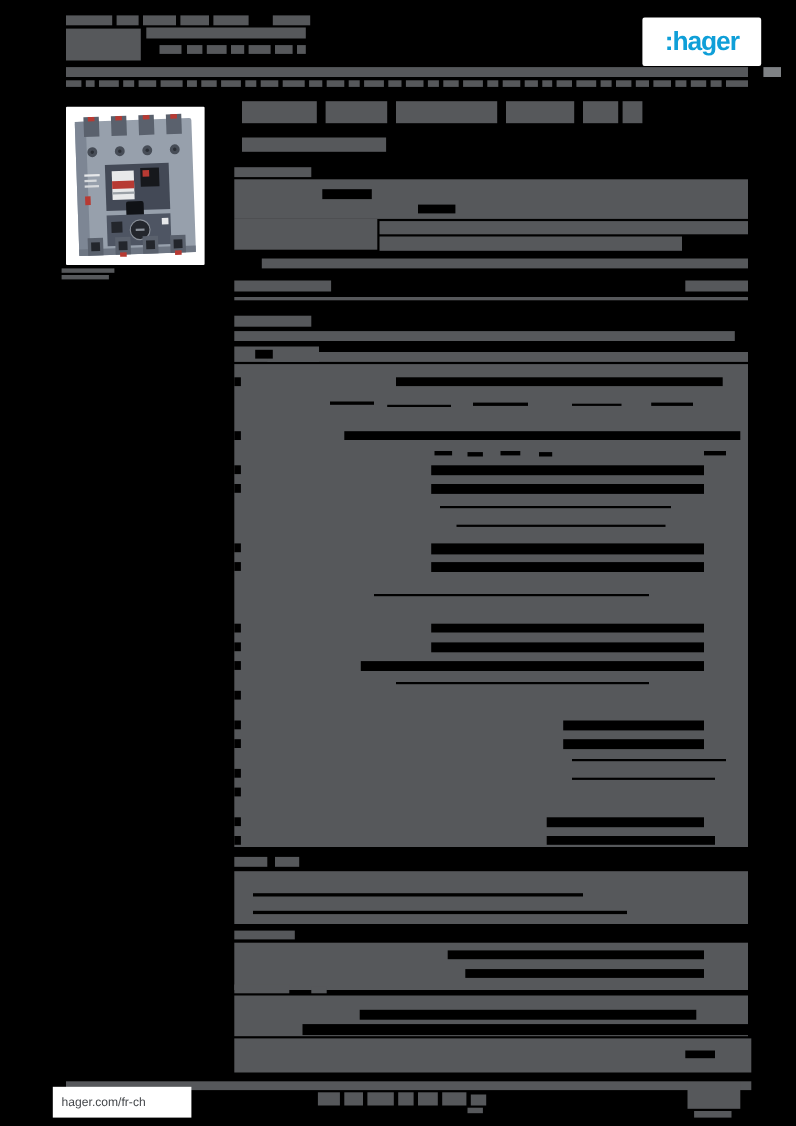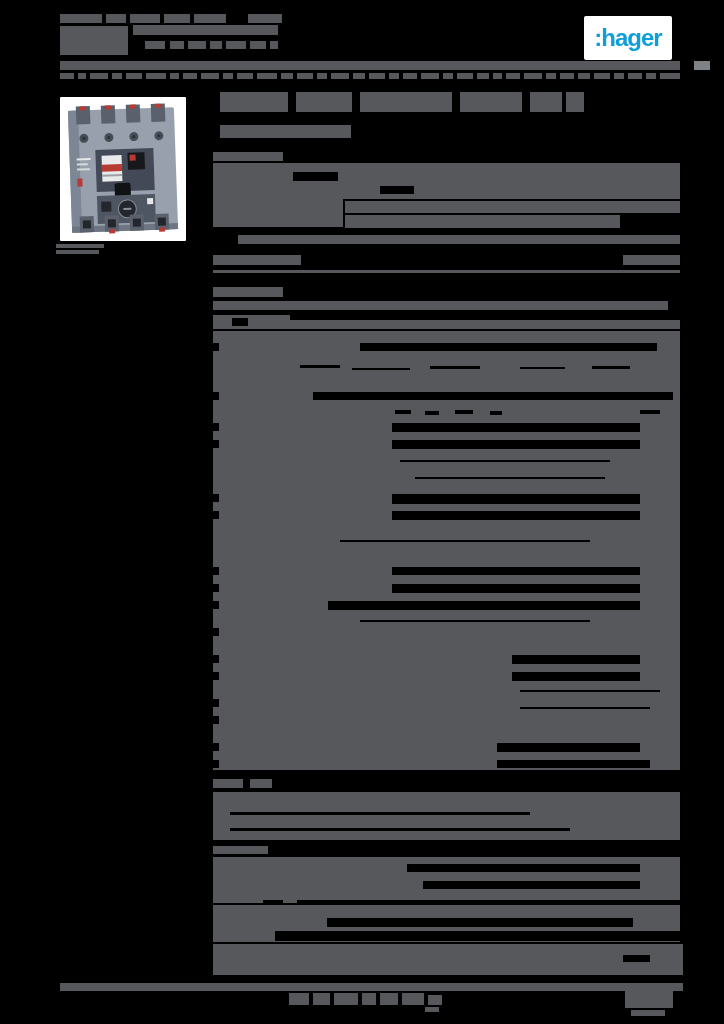--- a/index.html
+++ b/index.html
@@ -5,21 +5,21 @@
   html,body{margin:0;padding:0;background:#000;}
   .canvas{
     position:relative;
     width:724px;height:1024px;
     background:#000;
     overflow:hidden;
     font-family:"Liberation Sans", sans-serif;
   }
   .rect{position:absolute;}
   .logo-badge{
-    position:absolute;left:584px;top:16px;width:88px;height:44px;
+    position:absolute;left:584px;top:16px;width:108px;height:44px;
     background:#fff;border-radius:2px;
     display:flex;align-items:center;justify-content:center;
   }
   .logo-badge span{
     font-weight:bold;font-size:24px;letter-spacing:-1px;
     font-family:"Liberation Sans", sans-serif;
   }
   .product-box{
     position:absolute;left:60px;top:97px;width:126px;height:144px;
     background:#fff;border-radius:1px;
@@ -251,14 +251,17 @@
         <rect x="19" y="120" width="8" height="8" fill="#23262c"></rect>
         <rect x="44" y="120" width="8" height="8" fill="#23262c"></rect>
         <rect x="69" y="120" width="8" height="8" fill="#23262c"></rect>
         <rect x="94" y="120" width="8" height="8" fill="#23262c"></rect>
         <rect x="45" y="130" width="6" height="4" fill="#b73a33"></rect>
         <rect x="95" y="130" width="6" height="4" fill="#b73a33"></rect>
       </g>
     </svg>
   </div>
 
+  <div class="footer-link-box">
+    <span>hager.com/fr-ch</span>
+  </div>
 
 </div>
 
 </body></html>

